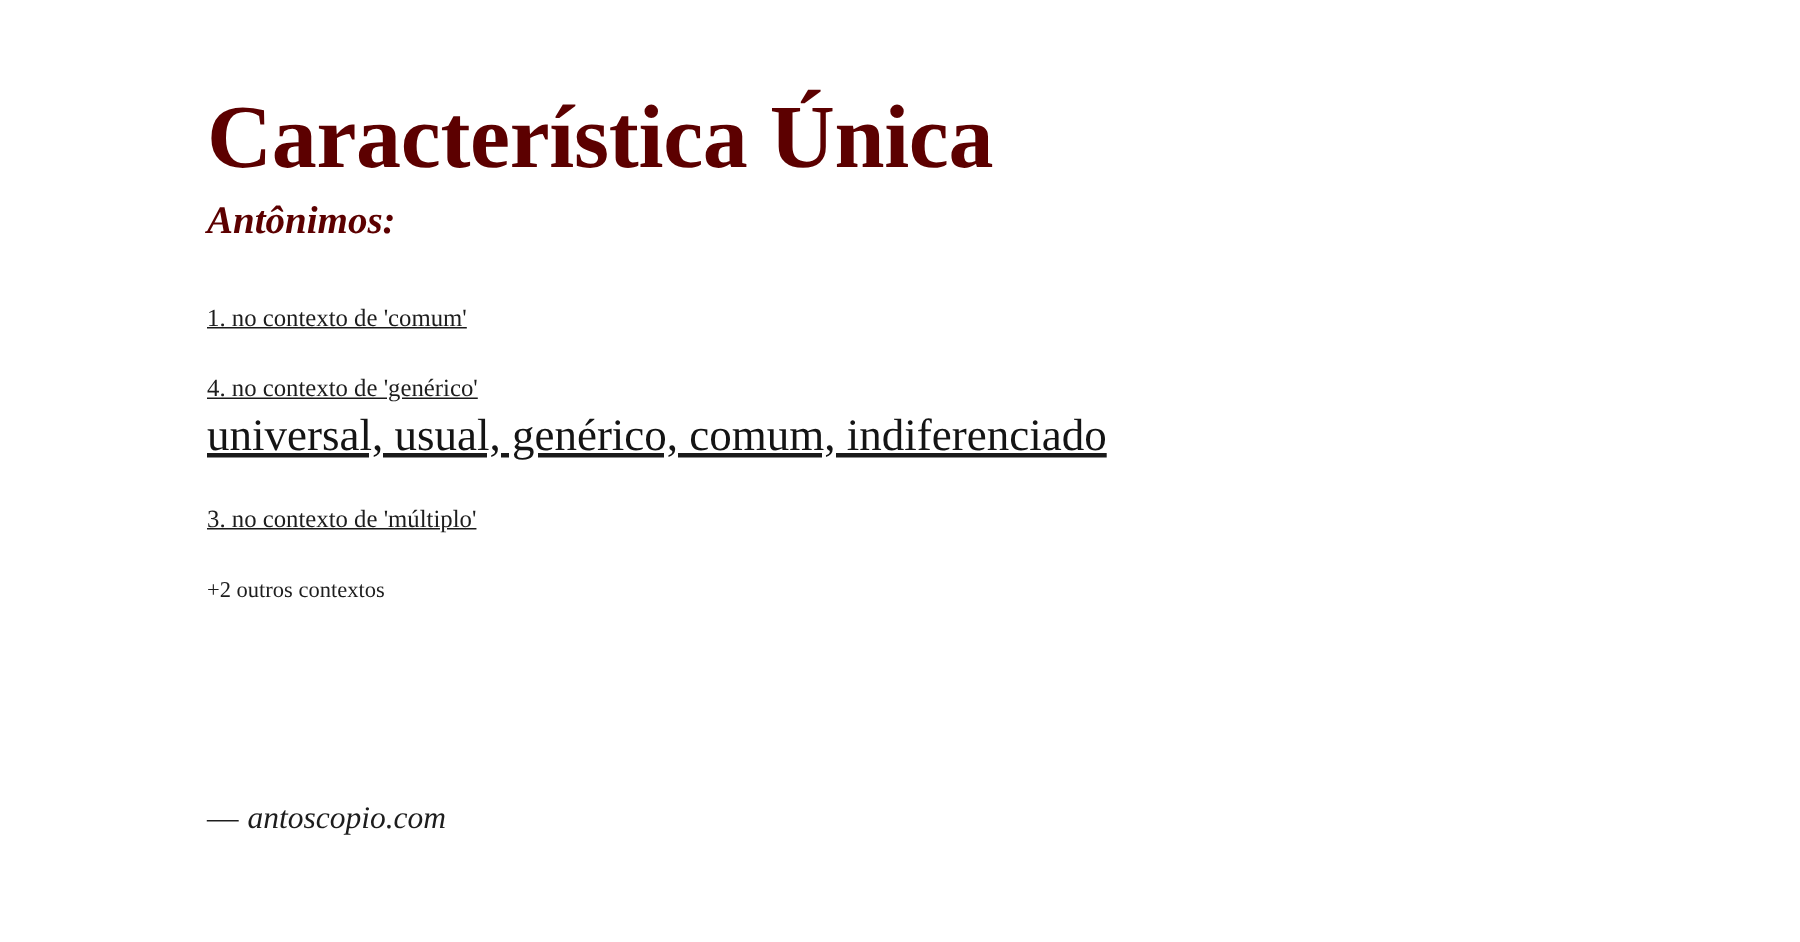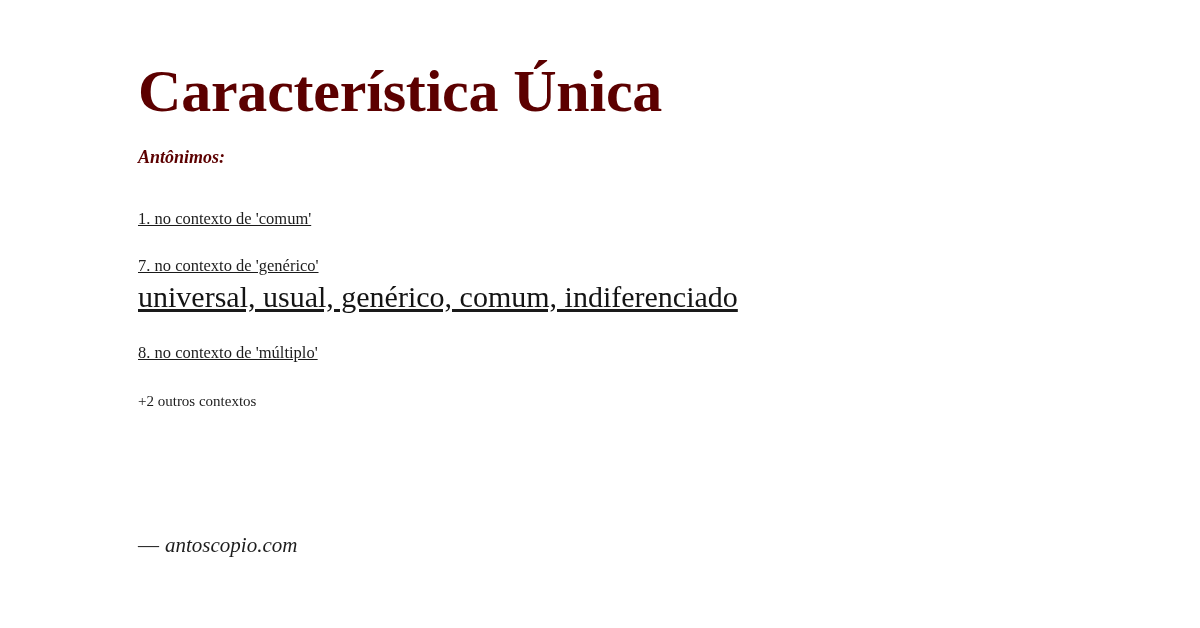--- a/index.html
+++ b/index.html
@@ -25,25 +25,25 @@
     font-family: "Liberation Serif", "DejaVu Serif", serif;
     font-size: 60px;
     font-weight: bold;
     color: #5c0000;
     line-height: 1.12;
     letter-spacing: -0.2px;
     margin: 0;
   }
   .subtitle {
     font-family: "Liberation Serif", "DejaVu Serif", serif;
-    font-size: 18px;
+    font-size: 26px;
     font-weight: bold;
     font-style: italic;
     color: #5c0000;
-    margin: 22px 0 0 0;
+    margin: 6px 0 0 0;
     line-height: 1.2;
   }
   .senses {
     margin-top: 40px;
     text-decoration: underline;
   }
   .sense {
     margin-bottom: 27px;
   }
   .sense-label {
@@ -88,26 +88,26 @@
   <h1 class="title">Característica Única</h1>
   <h2 class="subtitle">Antônimos:</h2>
 
   <div class="senses">
 
     <div class="sense">
       <p class="sense-label">1. no contexto de 'comum'</p>
     </div>
 
     <div class="sense">
-      <p class="sense-label">7. no contexto de 'genérico'</p>
+      <p class="sense-label">4. no contexto de 'genérico'</p>
       <p class="sense-words">universal, usual, genérico, comum, indiferenciado</p>
     </div>
 
     <div class="sense">
-      <p class="sense-label">8. no contexto de 'múltiplo'</p>
+      <p class="sense-label">3. no contexto de 'múltiplo'</p>
     </div>
 
   </div>
 
   <p class="more-contexts">+2 outros contextos</p>
 
   <div class="source">
     <span class="dash">—</span><span>antoscopio.com</span>
   </div>
 

